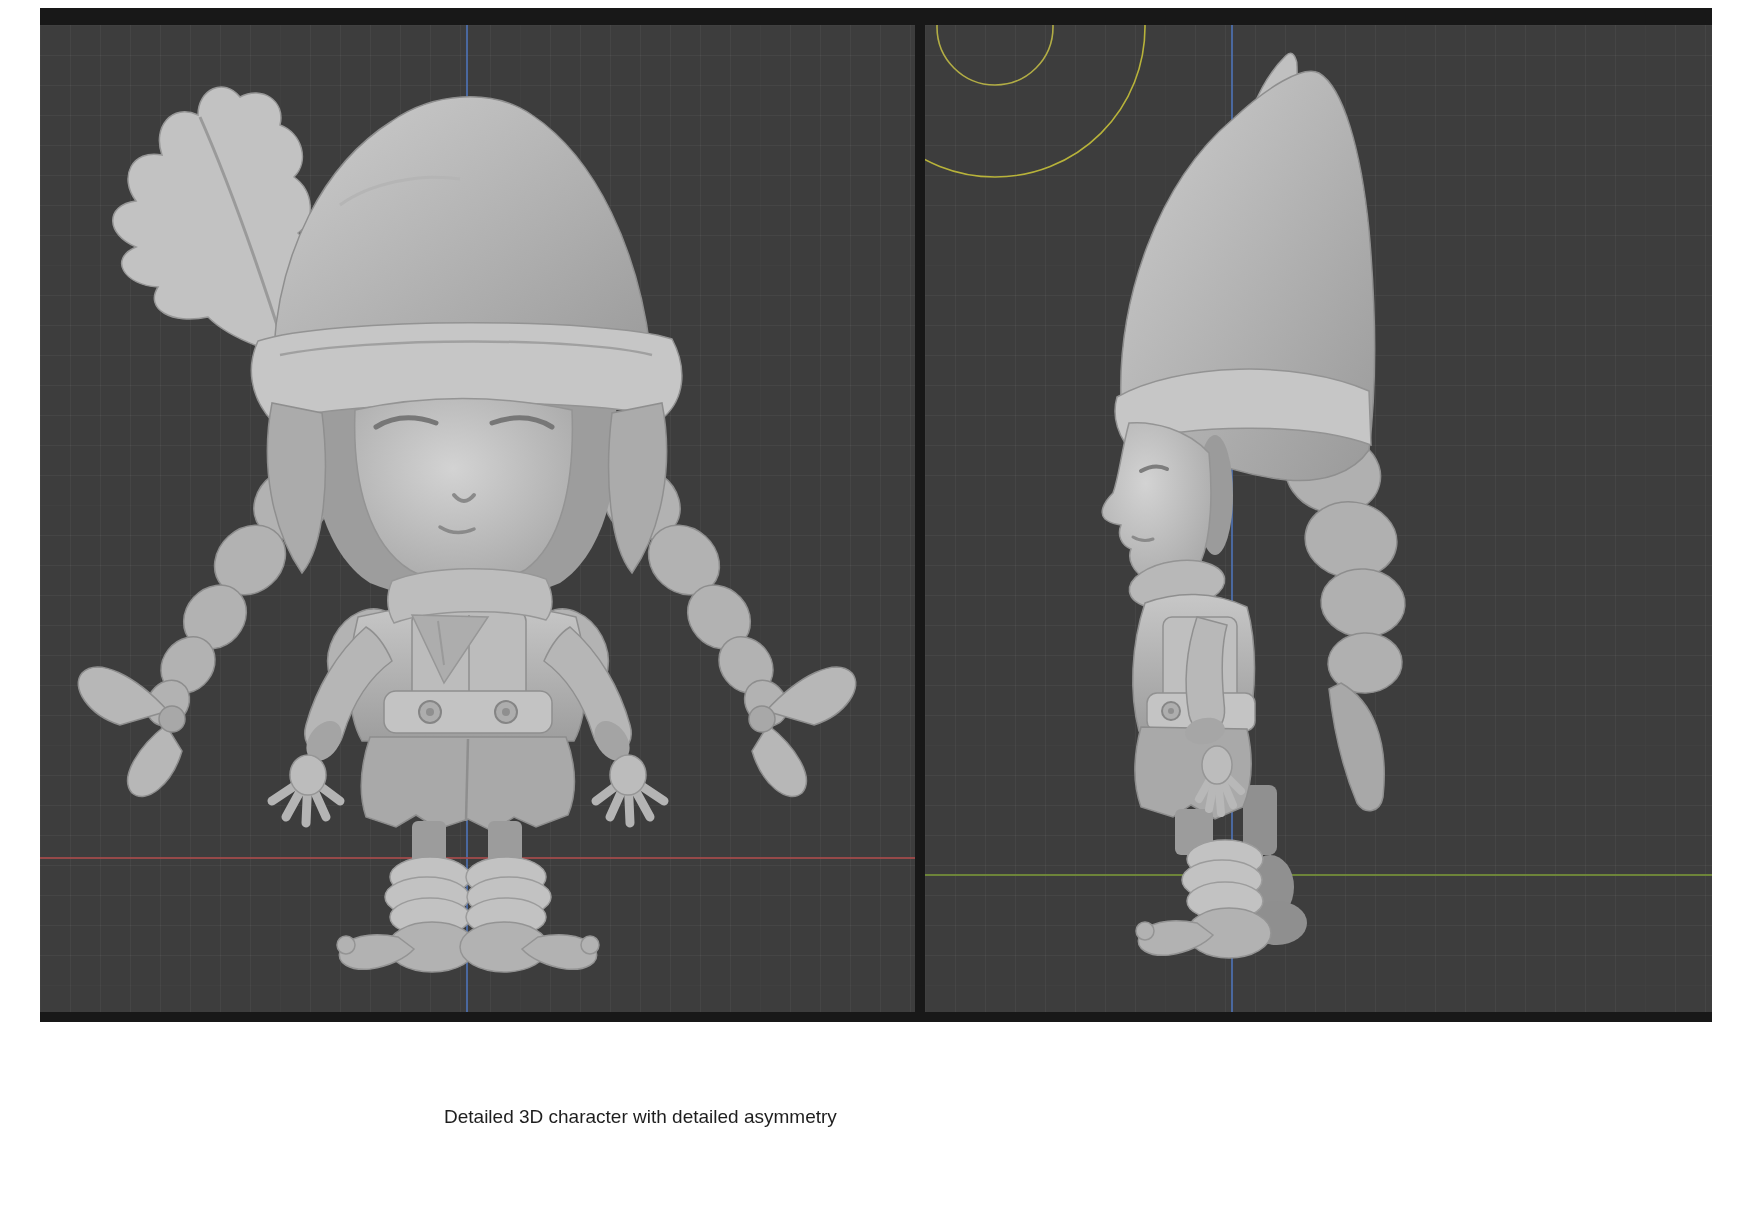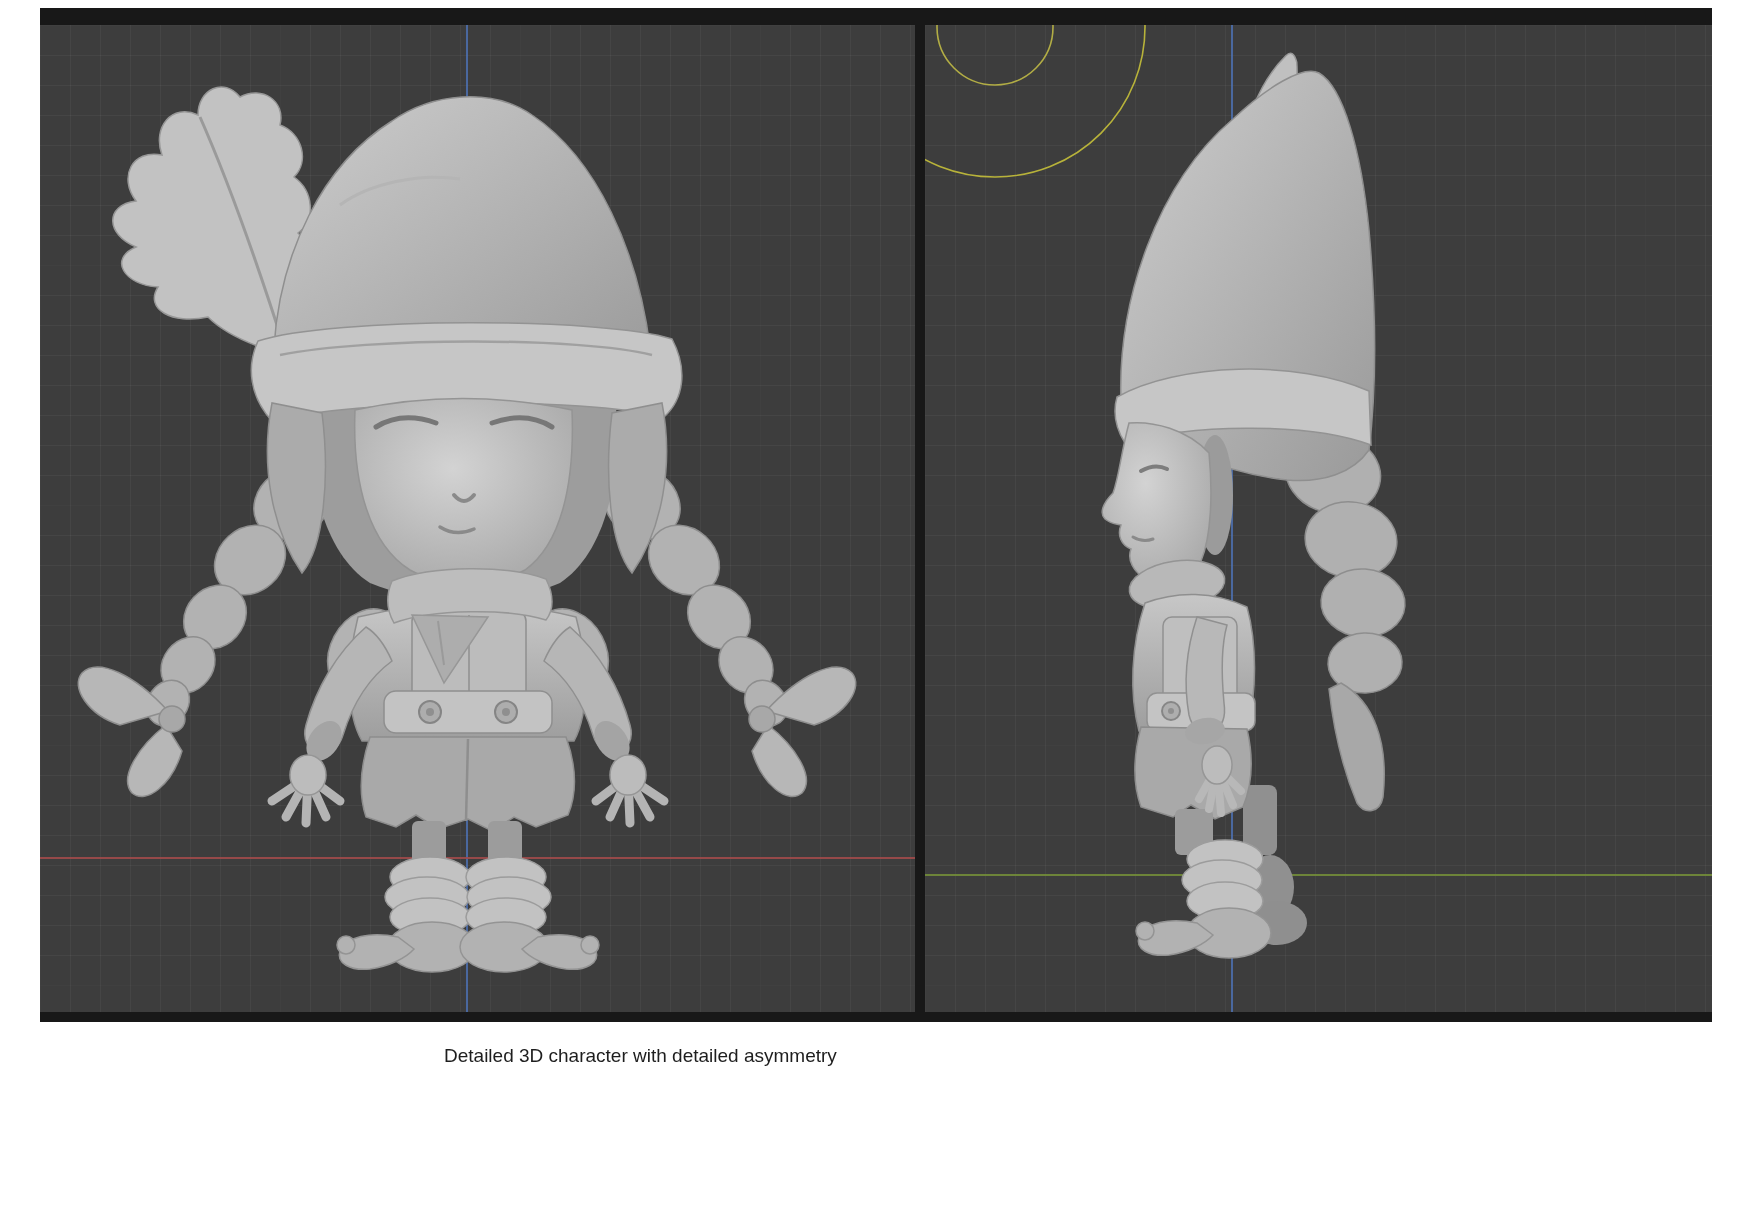--- a/index.html
+++ b/index.html
@@ -25,21 +25,21 @@
   .axis { position:absolute; pointer-events:none; }
   .axis.v-blue { top:0; bottom:0; width:2px; background:#4e73b8; opacity:0.8; }
   .front .v-blue { left:426px; }
   .side  .v-blue { left:306px; }
   .axis.h-red   { left:0; right:0; height:2px; background:#a04a4a; opacity:0.9; top:832px; }
   .axis.h-green { left:0; right:0; height:2px; background:#728c39; opacity:0.9; top:849px; }
 
   .gizmo-arcs { position:absolute; left:0; top:0; }
   .character { position:absolute; left:0; top:0; width:100%; height:100%; }
 
-  .caption-row { position:absolute; top:1044px; left:0; width:1752px; }
+  .caption-row { position:absolute; top:1105px; left:0; width:1752px; }
   .caption { font-size:19px; line-height:1.3; color:#1e1e1e; padding-left:444px; }
 </style>
 </head>
 <body>
 
 <div class="page">
 
   <div class="viewport-frame">
     <div class="panels">
 

